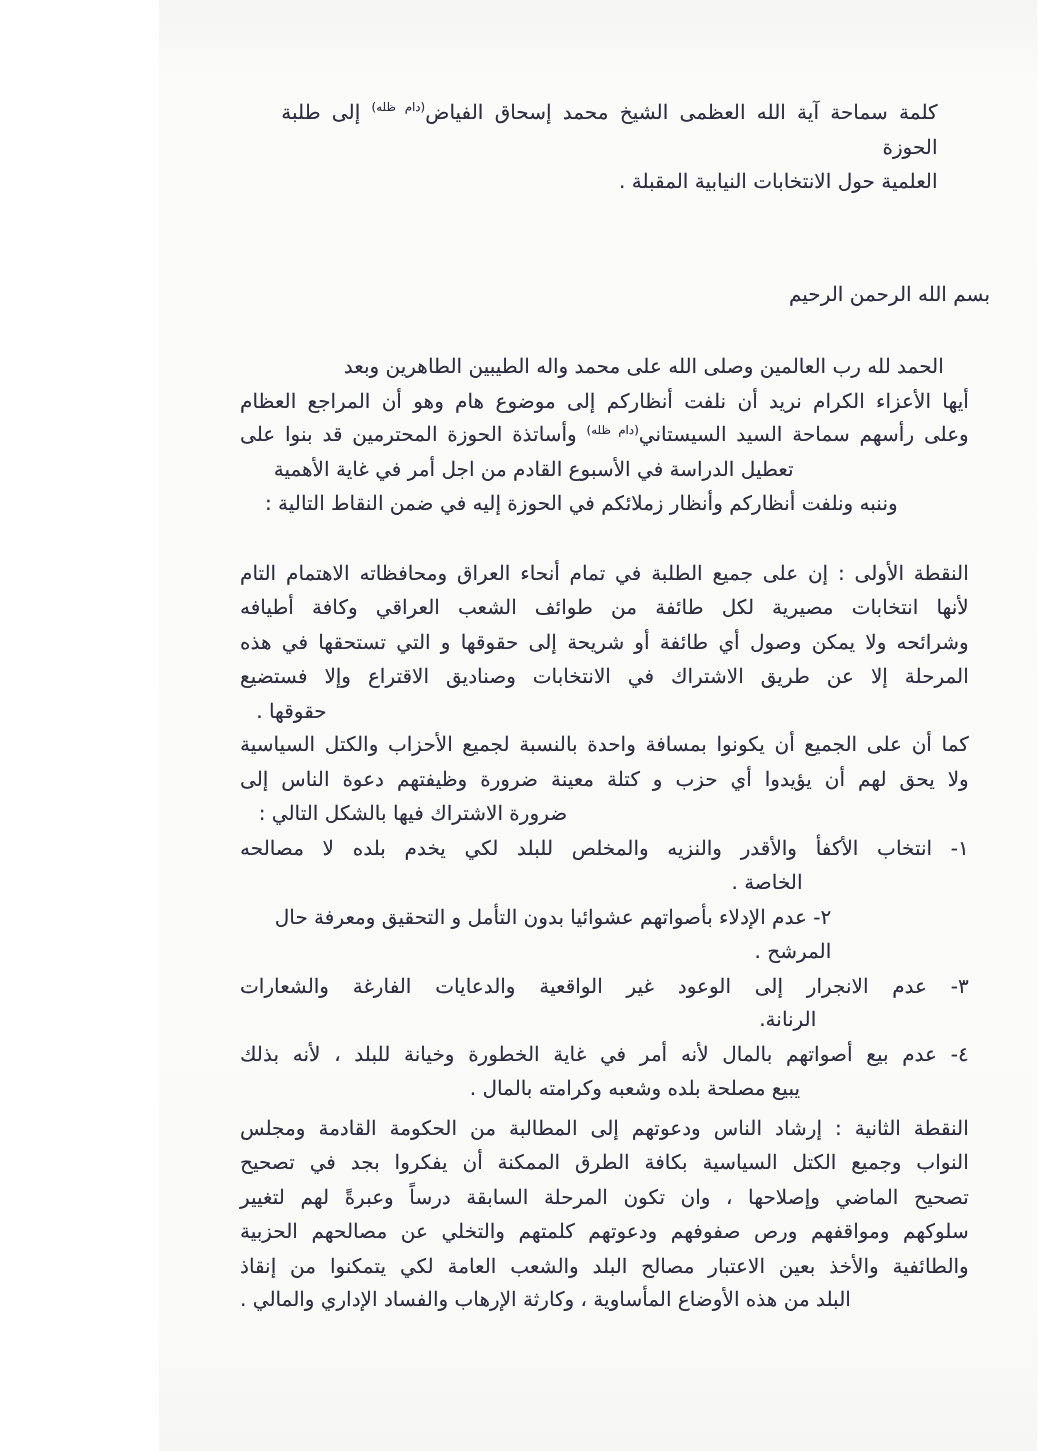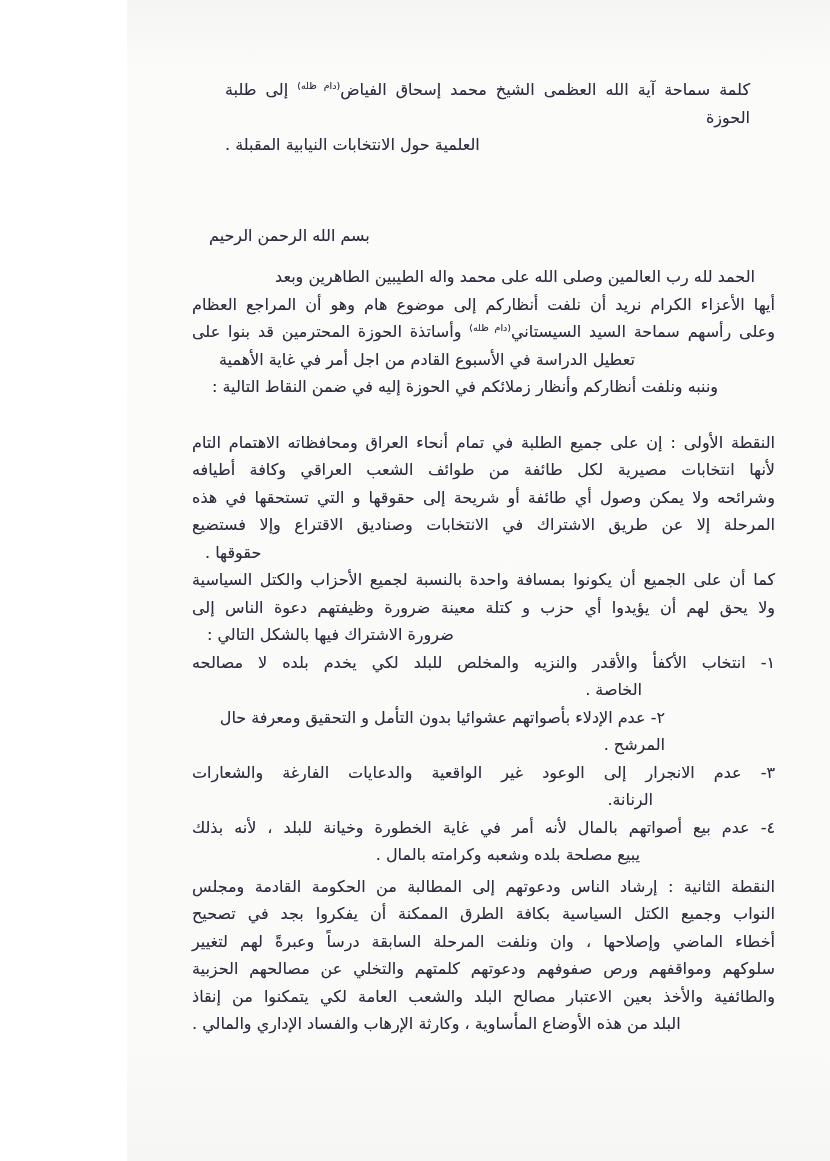--- a/index.html
+++ b/index.html
@@ -11,28 +11,28 @@
   .doc{
     position:absolute;top:76px;right:55px;left:65px;
     direction:rtl;
     color:#2c2d40;
     font-size:16px;line-height:27.5px;
     text-shadow:0 0 .5px rgba(70,60,80,.45);
   }
   .block{margin:0;}
   .blk-title{margin-left:33px;margin-right:25px;}
   .blk-basmala{margin-top:63px;}
-  .blk-intro{margin-top:14px;}
+  .blk-intro{margin-top:30px;}
   .blk-point-one{margin-top:28px;}
   .blk-point-two{margin-top:4px;}
   .line{min-height:27.5px;}
   .line.j{text-align:justify;text-align-last:justify;}
   .line.s{text-align:right;}
   .line.e{text-align:left;}
-  .line.c{text-align:left;}
+  .line.c{text-align:right;}
   .blk-basmala .line{transform:translateX(17px);font-weight:bold;}
   .b{font-weight:normal;}
   sup.hon{font-size:9.5px;line-height:0;vertical-align:6px;letter-spacing:0;}
   .artifacts{position:absolute;left:0;top:0;pointer-events:none;}
 </style>
 </head>
 <body>
 
 <div class="sheet">
 
@@ -68,21 +68,21 @@
         <div class="line s" style="padding-right: 133px;"><span>الخاصة .</span></div>
         <div class="line s" style="padding-right: 110px;"><span>٢- عدم الإدلاء بأصواتهم عشوائيا بدون التأمل و التحقيق ومعرفة حال المرشح .</span></div>
         <div class="line j"><span>٣- عدم الانجرار إلى الوعود غير الواقعية والدعايات الفارغة والشعارات</span></div>
         <div class="line s" style="padding-right: 122px;"><span>الرنانة.</span></div>
         <div class="line j"><span>٤- عدم بيع أصواتهم بالمال لأنه أمر في غاية الخطورة وخيانة للبلد ، لأنه بذلك</span></div>
         <div class="line s" style="padding-right: 135px;"><span>يبيع مصلحة بلده وشعبه وكرامته بالمال .</span></div>
       </div>
       <div class="block blk-point-two">
         <div class="line j"><span class="b">النقطة الثانية :</span><span> إرشاد الناس ودعوتهم إلى المطالبة من الحكومة القادمة ومجلس</span></div>
         <div class="line j"><span>النواب وجميع الكتل السياسية بكافة الطرق الممكنة أن يفكروا بجد في تصحيح</span></div>
-        <div class="line j"><span>أخطاء الماضي وإصلاحها ، وان ونلفت المرحلة السابقة درساً وعبرةً لهم لتغيير</span></div>
+        <div class="line j"><span>تصحيح الماضي وإصلاحها ، وان تكون المرحلة السابقة درساً وعبرةً لهم لتغيير</span></div>
         <div class="line j"><span>سلوكهم ومواقفهم ورص صفوفهم ودعوتهم كلمتهم والتخلي عن مصالحهم الحزبية</span></div>
         <div class="line j"><span>والطائفية والأخذ بعين الاعتبار مصالح البلد والشعب العامة لكي يتمكنوا من إنقاذ</span></div>
         <div class="line e"><span>البلد من هذه الأوضاع المأساوية ، وكارثة الإرهاب والفساد الإداري والمالي .</span></div>
       </div>
     </div>
 
   <svg class="artifacts" width="830" height="1161" viewBox="0 0 830 1161">
     <rect x="813" y="0" width="17" height="6" fill="#32436a"></rect>
     <line x1="806" y1="385" x2="806" y2="1161" stroke-width="1" opacity="0.8" stroke="#dcdcd8"></line>
     <g fill="none" stroke-width="1.2" stroke-linecap="round" opacity="0.9" stroke="#84795f">

